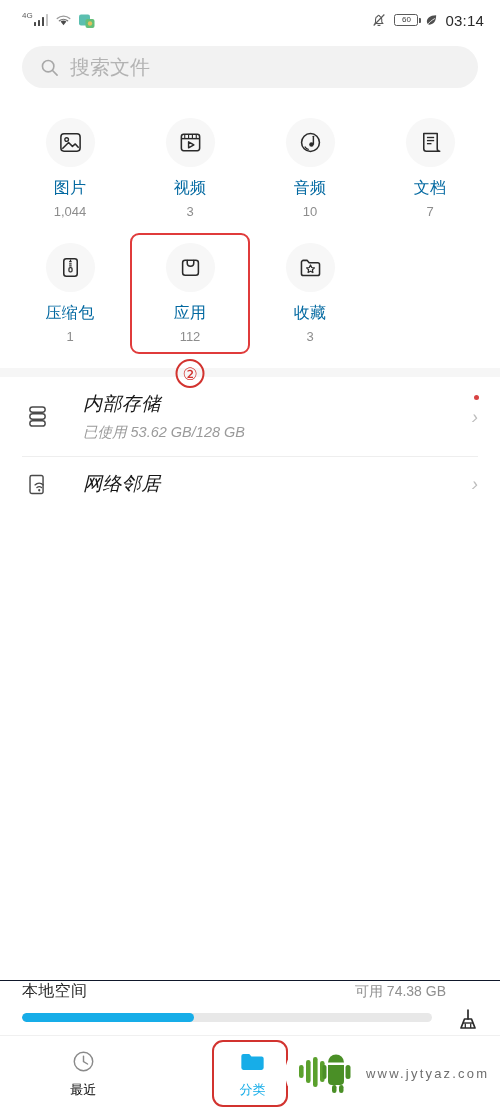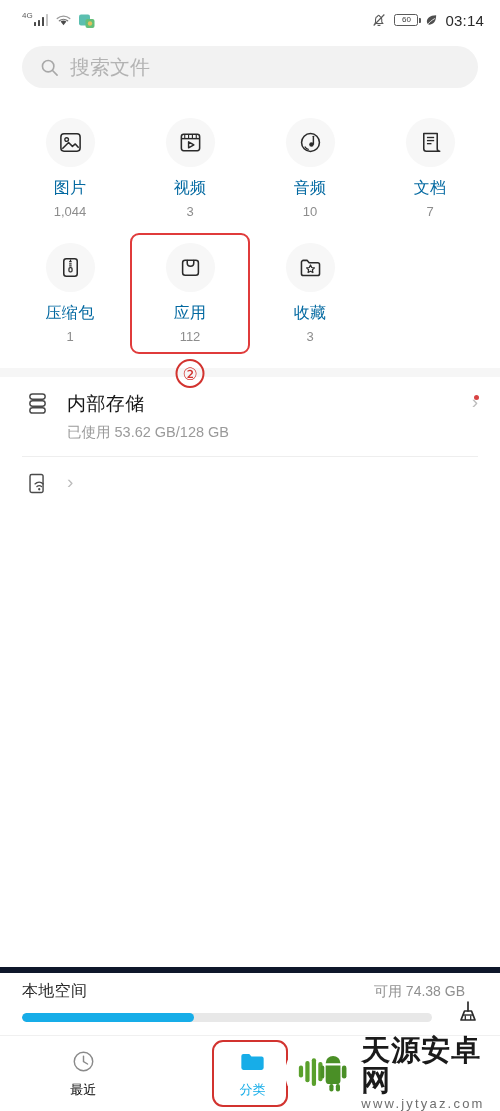--- a/index.html
+++ b/index.html
@@ -72,42 +72,42 @@
     display:flex; align-items:center; justify-content:center;
     font-family:"DejaVu Sans",sans-serif;
   }
   #marker2 { left:50%; transform:translateX(-50%); bottom:-34px; }
 
   .divider-band { height:9px; background:#f6f6f6; }
 
   
   .list { padding:0 22px; }
   .row {
-    display:flex; align-items:flex-start; gap:15px;
-    padding:14px 0; position:relative;
+    display:flex; align-items:center; gap:31px;
+    padding:14px 0; position:relative;font-style:italic;
   }
   .row + .row { border-top:1px solid #eeeeee; }
   .row-ic { width:30px; display:flex; justify-content:center; flex:0 0 30px; }
   .row-txt { flex:1; }
   .row-title { font-size:19px; color:#161616; letter-spacing:.4px; }
   .row-sub { font-size:14.5px; color:#9a9a9a; margin-top:6px; }
   .chev { color:#bdbdbd; font-size:19px; }
   .dot-red {
     position:absolute; right:-1px; top:18px; width:5px; height:5px;
     border-radius:50%; background:#d84343;
   }
 
   
   .local {
     position:absolute; left:0; right:0; bottom:76px;
-    padding:8px 22px 13px; border-top:6px solid #0f172a; background:#fff;
+    padding:0 22px 13px; border-top:1px solid #0f172a; background:#fff;
   }
   .local-top { display:flex; align-items:center; }
   .local-title { font-size:16px; color:#2a2a2a; flex:1; letter-spacing:.3px; }
-  .local-free { font-size:14px; color:#8f8f8f; margin-right:13px; }
+  .local-free { font-size:14px; color:#8f8f8f; margin-right:32px; }
   .bar-track {
     height:9px; border-radius:5px; background:#e8e8e8;
     margin-top:11px; margin-right:46px; overflow:hidden;
   }
   .bar-fill { height:100%; border-radius:5px; background:#17ade8; }
   .broom { position:absolute; right:18px; top:26px; }
 
   
   .nav {
     position:absolute; left:0; right:0; bottom:0; height:76px;
@@ -312,20 +312,23 @@
   </div>
 
   <div class="row">
     <span class="row-ic">
       <svg width="23" height="25" viewBox="0 0 24 26">
         <path d="M6 3.6 h10 a1.8 1.8 0 0 1 1.8 1.8 v15.2 a1.8 1.8 0 0 1-1.8 1.8 H6 a1.8 1.8 0 0 1-1.8-1.8 V5.4 A1.8 1.8 0 0 1 6 3.6 Z" fill="none" stroke="#4a4a4a" stroke-width="1.5"></path>
         <path d="M9.4 13.4 a6.4 6.4 0 0 1 8.6 0" stroke="#4a4a4a" stroke-width="1.4" fill="none" stroke-linecap="round"></path>
         <path d="M11.4 16.2 a3.8 3.8 0 0 1 4.8 0" stroke="#4a4a4a" stroke-width="1.4" fill="none" stroke-linecap="round"></path>
         <circle cx="13.8" cy="19" r="1.2" fill="#4a4a4a"></circle>
       </svg>
+    </span>
+    <span class="row-txt">
+      <span class="row-title">网络邻居</span>
     </span>
     <span class="chev">›</span>
   </div>
 
 </div>
 
 <div class="local">
   <div class="local-top">
     <span class="local-title">本地空间</span>
     <span class="local-free">可用 74.38 GB</span>
@@ -381,16 +384,15 @@
     <g fill="#4a8f26">
       <path d="M31 14 h16 a0 0 0 0 1 0 0 v16 a4 4 0 0 1-4 4 H35 a4 4 0 0 1-4-4 Z"></path>
       <path d="M31 11.5 a8 8 0 0 1 16 0 Z"></path>
       <rect x="48.5" y="14" width="5" height="14" rx="2.5"></rect>
       <rect x="25.5" y="14" width="4" height="14" rx="2"></rect>
       <rect x="35" y="34" width="4.5" height="8" rx="2.2"></rect>
       <rect x="42" y="34" width="4.5" height="8" rx="2.2"></rect>
     </g>
   </svg>
   <span class="wm-text">
-    <div class="wm-cn">天源安卓网</div>
     <div class="wm-url">www.jytyaz.com</div>
   </span>
 </div>
 
 </body></html>

